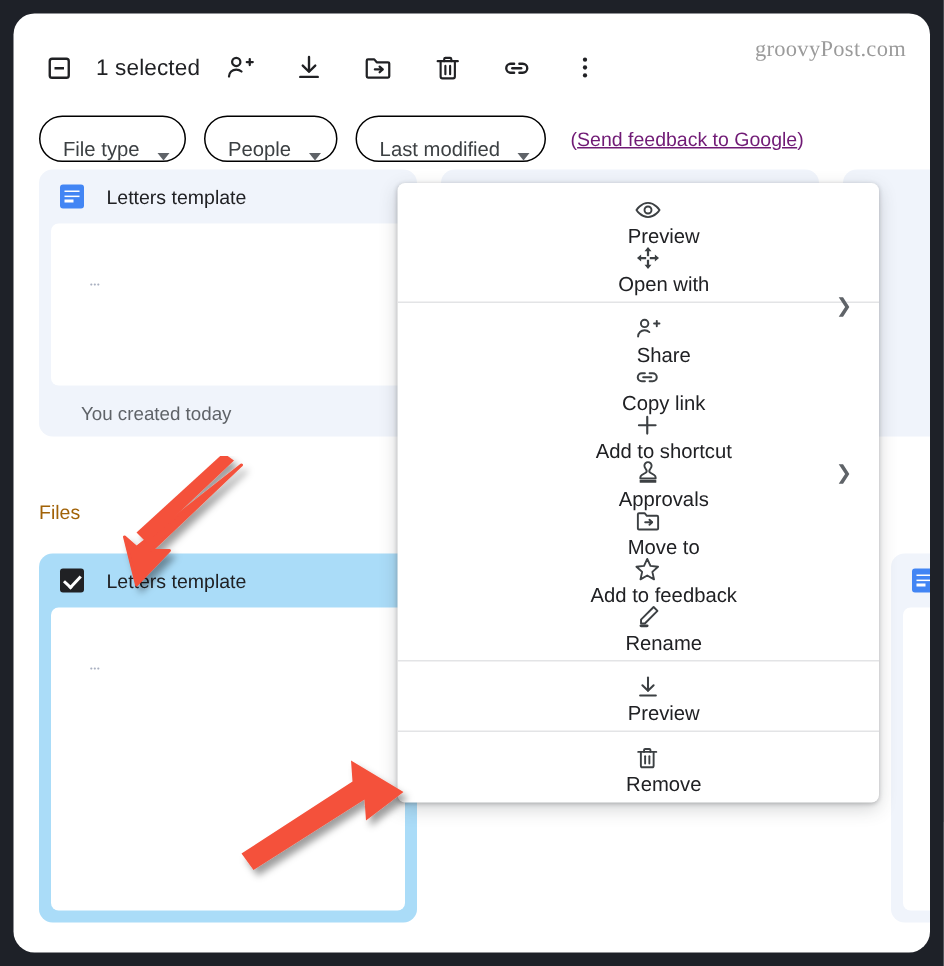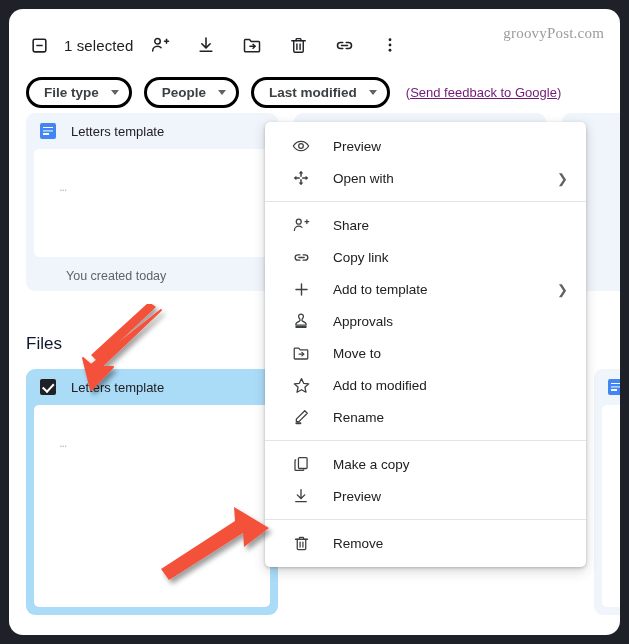--- a/index.html
+++ b/index.html
@@ -61,30 +61,29 @@
   
   .chips {
     position: absolute;
     left: 17px; top: 68px;
     display: flex;
     align-items: center;
     gap: 12px;
   }
   .chip {
     height: 31px;
-    border: 3px solid #000000;
+    border: 1px solid #000000;
     border-radius: 16px;
     background: #fff;
     display: flex;
-    align-items: center;
+    align-items: flex-end;
     padding: 0 10px 0 15px;
     font-size: 13.5px;
     color: #3c4043;
     white-space: nowrap;
-    font-weight: bold;
   }
   .chip .caret {
     margin-left: 12px;
     width: 0; height: 0;
     border-left: 4.5px solid transparent;
     border-right: 4.5px solid transparent;
     border-top: 5px solid #5f6368;
   }
   .feedback {
     font-size: 13px;
@@ -96,22 +95,22 @@
 
   
   .content {
     position: absolute;
     left: 0; top: 104px;
     width: 611px; height: 522px;
   }
 
   .section-label {
     position: absolute;
-    font-size: 17px;
-    color: #0f172a;
+    font-size: 13px;
+    color: #a16207;
     font-weight: 500;
   }
 
   
   .card {
     position: absolute;
     border-radius: 9px;
     overflow: hidden;
   }
   .card.suggested { background: #f0f4fb; }
@@ -140,21 +139,21 @@
   .thumb-dots {
     position: absolute;
     left: 26px; top: 38px;
     font-size: 5px;
     color: #a9b0c0;
     letter-spacing: .6px;
     user-select: none;
   }
   .card-foot {
     position: absolute;
-    left: 16px; right: 0; bottom: 0;
+    left: 4px; right: 0; bottom: 0;
     height: 30px;
     display: flex; align-items: center;
     padding-left: 24px;
     font-size: 12.5px;
     color: #5f6368;
   }
 
   
   .docs-icon {
     width: 16px; height: 16px;
@@ -209,20 +208,21 @@
     z-index: 40;
   }
   .menu-item {
     height: 32px;
     display: flex;
     align-items: center;
     padding: 0 14px 0 26px;
     font-size: 13.5px;
     color: #202124;
     position: relative;
+    flex-direction: column;
   }
   .menu-item .mi-icon {
     width: 20px; height: 20px;
     display: flex; align-items: center; justify-content: center;
     color: #3c4043;
     flex: 0 0 auto;
   }
   .menu-item .mi-icon svg { display: block; }
   .menu-item .mi-label {
     margin-left: 22px;
@@ -426,21 +426,21 @@
         <span class="mi-label">Copy link</span>
       </div>
 
       <div class="menu-item">
         <span class="mi-icon">
           <svg width="19" height="19" viewBox="0 0 24 24" fill="none" stroke="currentColor" stroke-width="1.8" stroke-linecap="round">
             <line x1="12" y1="5" x2="12" y2="19"></line>
               <line x1="5" y1="12" x2="19" y2="12"></line>
           </svg>
         </span>
-        <span class="mi-label">Add to template</span>
+        <span class="mi-label">Add to shortcut</span>
         <span class="mi-arrow">❯</span>
       </div>
 
 
       <div class="menu-item">
         <span class="mi-icon">
           <svg width="18" height="18" viewBox="0 0 24 24" fill="none" stroke="currentColor" stroke-width="1.7" stroke-linecap="round" stroke-linejoin="round">
             <path d="M12 2.8a3.2 3.2 0 0 0-3.2 3.2c0 1.5 1.1 2.6 1.7 3.6.5.9.4 2-.6 2.6l-3.4 2c-.8.5-1.3 1.3-1.3 2.2v1h13.6v-1c0-.9-.5-1.7-1.3-2.2l-3.4-2c-1-.6-1.1-1.7-.6-2.6.6-1 1.7-2.1 1.7-3.6A3.2 3.2 0 0 0 12 2.8z"></path>
             <rect x="4.6" y="18.6" width="14.8" height="2.6" rx=".6" fill="currentColor" stroke="none"></rect>
           </svg>
@@ -458,45 +458,36 @@
         </span>
         <span class="mi-label">Move to</span>
       </div>
 
       <div class="menu-item">
         <span class="mi-icon">
           <svg width="19" height="19" viewBox="0 0 24 24" fill="none" stroke="currentColor" stroke-width="1.6" stroke-linejoin="round">
             <polygon points="12,3.3 14.7,9.2 21.1,9.9 16.3,14.2 17.7,20.5 12,17.3 6.3,20.5 7.7,14.2 2.9,9.9 9.3,9.2"></polygon>
           </svg>
         </span>
-        <span class="mi-label">Add to modified</span>
+        <span class="mi-label">Add to feedback</span>
       </div>
 
       <div class="menu-item">
         <span class="mi-icon">
           <svg width="18" height="18" viewBox="0 0 24 24" fill="none" stroke="currentColor" stroke-width="1.7" stroke-linejoin="round" stroke-linecap="round">
             <path d="M17 3.6 20.4 7 9.2 18.2H5.8v-3.4L17 3.6z"></path>
             <line x1="5.8" y1="20.3" x2="11.2" y2="20.3" stroke-width="2.6"></line>
           </svg>
         </span>
         <span class="mi-label">Rename</span>
       </div>
 
       <div class="menu-sep"></div>
 
 
-      <div class="menu-item">
-        <span class="mi-icon">
-          <svg width="18" height="18" viewBox="0 0 24 24" fill="none" stroke="currentColor" stroke-width="1.7" stroke-linejoin="round">
-            <rect x="8.6" y="3.4" width="11.5" height="14.6" rx="1.3"></rect>
-            <path d="M5.5 6.6H5a1 1 0 0 0-1 1v12a1 1 0 0 0 1 1h9.6a1 1 0 0 0 1-1v-.6"></path>
-          </svg>
-        </span>
-        <span class="mi-label">Make a copy</span>
-      </div>
 
       <div class="menu-item">
         <span class="mi-icon">
           <svg width="18" height="18" viewBox="0 0 24 24" fill="none" stroke="currentColor" stroke-width="1.8" stroke-linecap="round" stroke-linejoin="round">
             <line x1="12" y1="3.5" x2="12" y2="15"></line>
               <polyline points="7,10.5 12,15.4 17,10.5"></polyline>
             <line x1="5" y1="19.5" x2="19" y2="19.5"></line>
           </svg>
         </span>
         <span class="mi-label">Preview</span>

